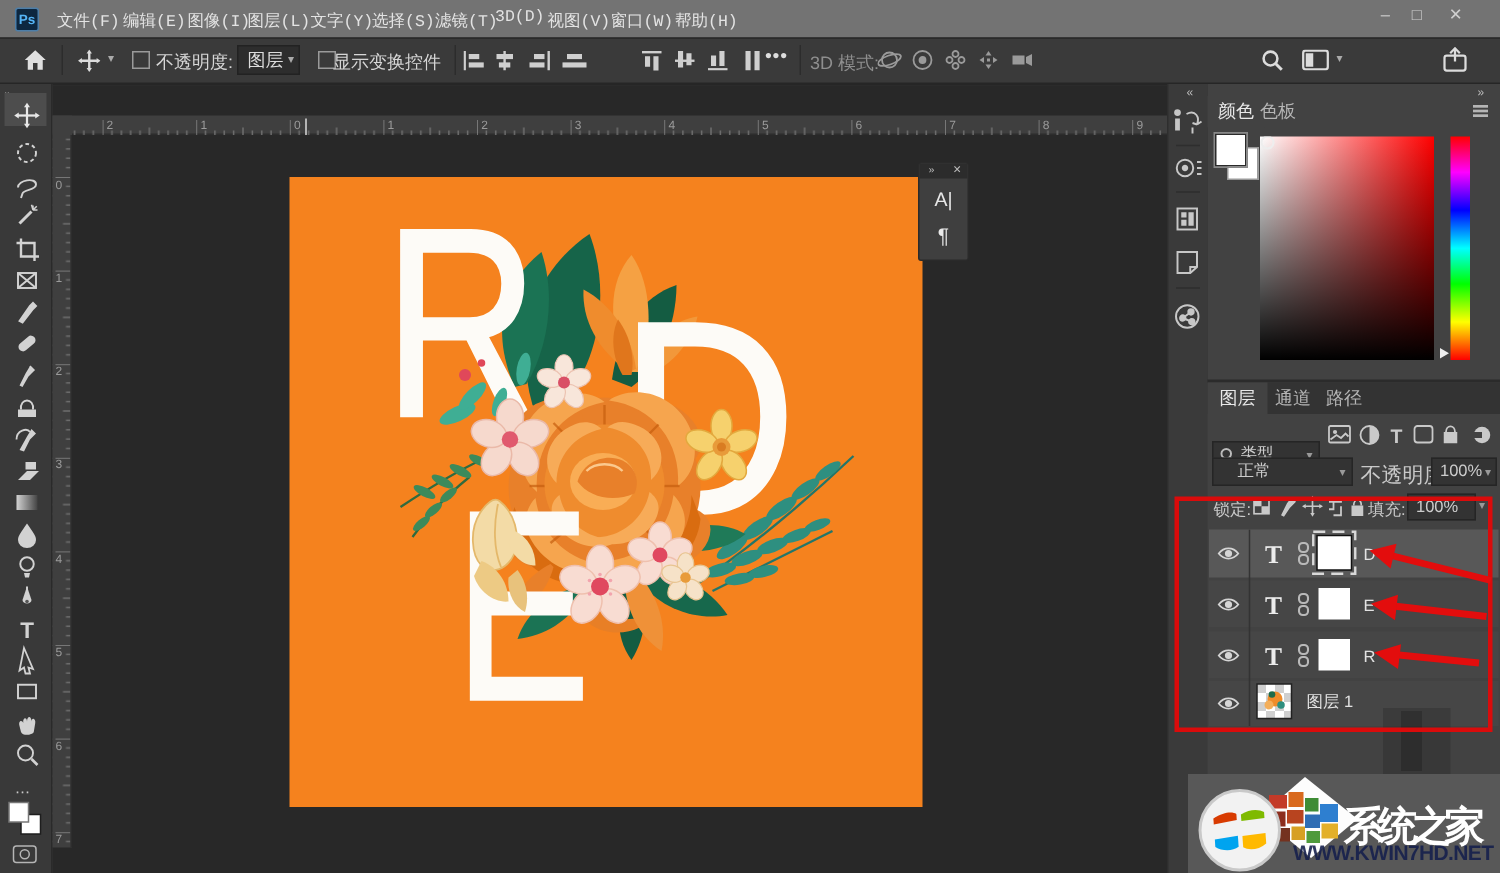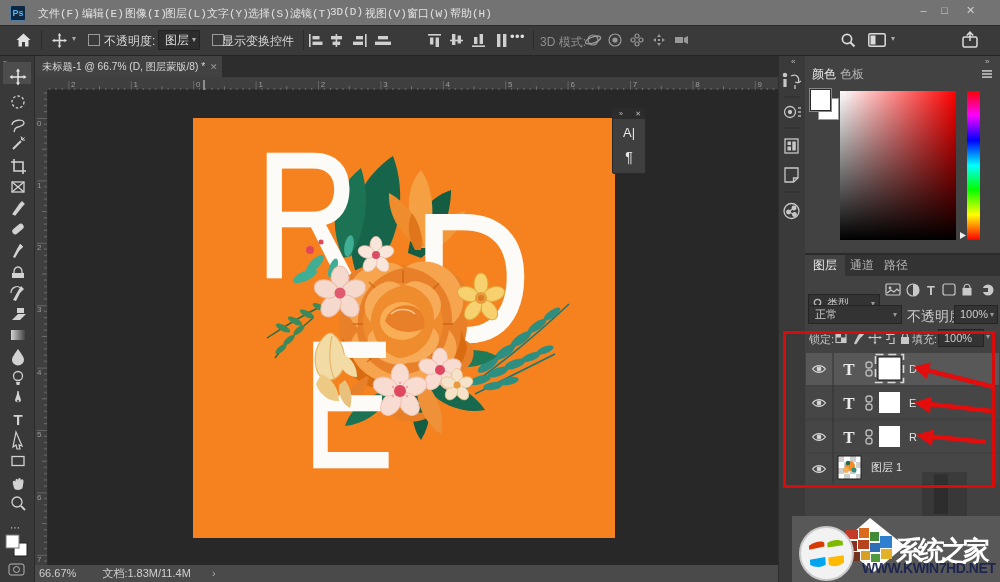--- a/index.html
+++ b/index.html
@@ -252,23 +252,20 @@
         <circle cx="16.5" cy="513.5" r="3" fill="none" stroke="#b5b5b5"></circle>
     <defs>
           <linearGradient id="tgrad" x1="0" y1="0" x2="1" y2="0">
             <stop offset="0" stop-color="#d2d2d2"></stop>
             <stop offset="1" stop-color="#444"></stop>
           </linearGradient>
         </defs>
   </svg>
   </div>
 
-  <div class="abs" id="tabbar">
-    <div id="doctab">未标题-1 @ 66.7% (D, 图层蒙版/8) * <span style="color:#999;margin-left:2px;font-size:9px">✕</span></div>
-  </div>
 
   <div class="abs" id="rulerh">
     <svg width="743" height="12">
       <defs>
           <pattern id="hrt" width="62.4" height="12" patternUnits="userSpaceOnUse" x="158.2">
         <line x1="0" y1="2" x2="0" y2="12" stroke="#8a8a8a" stroke-width="1"></line>
         <g stroke="#6e6e6e" stroke-width="1">
           <line x1="6.24" y1="9" x2="6.24" y2="12"></line>
               <line x1="12.48" y1="9" x2="12.48" y2="12"></line>
               <line x1="18.72" y1="9" x2="18.72" y2="12"></line>
@@ -525,25 +522,20 @@
             <ellipse cx="-8.5" cy="-2.5" rx="5.5" ry="7.5" transform="rotate(288 -8.5 -2.5)"></ellipse>
           </g>
           <circle cx="0" cy="0" r="3.5" fill="#e89b3a"></circle>
         </g>
         <circle cx="117" cy="132" r="4" fill="#e0485a"></circle>
         <circle cx="128" cy="124" r="2.5" fill="#e0485a"></circle>
       </svg>
     </div>
   </div>
 
-  <div class="abs" id="statusbar">
-    <span style="margin-left:4px">66.67%</span>
-    <span style="margin-left:23px">文档:1.83M/11.4M</span>
-    <span style="margin-left:18px;color:#aaa">›</span>
-  </div>
 
   <div class="abs" id="floatp">
     <div class="hd"><span style="margin-left:6px">»</span><span style="float:right;margin-right:4px">✕</span></div>
     <div style="color:#e8e8e8;font-size:13px;text-align:center;margin-top:6px;">A|</div>
     <div style="color:#e8e8e8;font-size:14px;text-align:center;margin-top:9px;">¶</div>
   </div>
 
   <div class="abs" id="iconstrip">
     <svg width="26" height="526" viewBox="0 0 26 526">
       <text x="12" y="8" fill="#bbb" font-size="8">«</text>
@@ -641,21 +633,21 @@
         <rect x="58" y="2" width="12" height="11" rx="2"></rect>
         <g transform="translate(82,8)">
             <rect x="-4.5" y="-2" width="9" height="7.5" fill="#c9c9c9" stroke="none"></rect>
             <path d="M-3 -2 C-3 -7 3 -7 3 -2" fill="none"></path>
           </g>
         <circle cx="103" cy="8" r="5.5" fill="#c9c9c9" stroke="none"></circle>
           <rect x="97" y="6" width="6" height="4" fill="#424242" stroke="none"></rect>
       </g>
     </svg>
     
-    <div class="inbox" style="left:3px;top:249px;width:92px;height:17px;line-height:17px;"><span style="margin-left:6px">正常</span><span style="position:absolute;right:4px;top:0;color:#999;font-size:8px">▾</span></div>
+    <div class="inbox" style="left:3px;top:249px;width:92px;height:17px;line-height:17px;"><span style="margin-left:16px">正常</span><span style="position:absolute;right:4px;top:0;color:#999;font-size:8px">▾</span></div>
     <span style="position:absolute;left:102px;top:252px;color:#c9c9c9;font-size:14px;">不透明度:</span>
     <div class="inbox" style="left:149px;top:249px;width:42px;height:17px;line-height:17px;"><span style="margin-left:5px">100%</span><span style="position:absolute;right:3px;top:0;color:#999;font-size:8px">▾</span></div>
     
     <span style="position:absolute;left:4px;top:276px;color:#c9c9c9;font-size:11px;">锁定:</span>
     <svg style="position:absolute;left:29px;top:274px" width="75" height="15" viewBox="0 0 75 15">
       <g stroke="#c9c9c9" fill="none" stroke-width="1.1">
         <g transform="translate(7,7.5)">
             <rect x="-5" y="-5" width="10" height="10"></rect>
             <rect x="-5" y="-5" width="5" height="5" fill="#c9c9c9" stroke="none"></rect>
             <rect x="0" y="0" width="5" height="5" fill="#c9c9c9" stroke="none"></rect>

